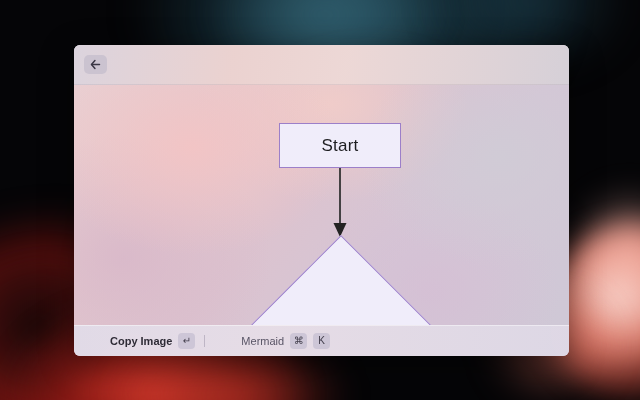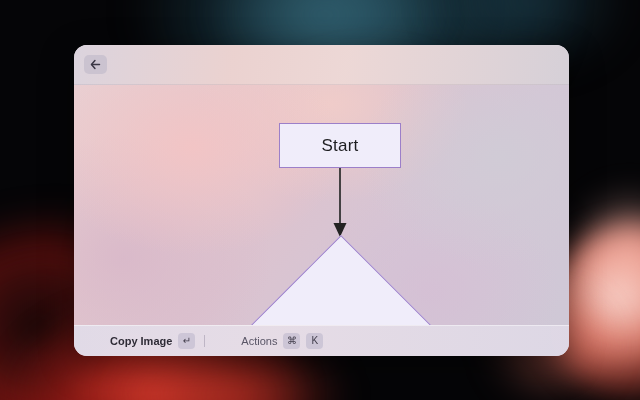--- a/index.html
+++ b/index.html
@@ -98,21 +98,21 @@
     filter: blur(24px);
   }
 
   
   #app-window {
     position: absolute;
     left: 74px;
     top: 45px;
     width: 495px;
     height: 311px;
-    border-radius: 13px;
+    border-radius: 6px;
     overflow: hidden;
     background: rgba(226,220,230,0.90);
     box-shadow: 0 10px 34px rgba(0,0,0,0.42), 0 1px 0 rgba(255,255,255,0.45) inset;
     display: flex;
     flex-direction: column;
     backdrop-filter: blur(18px);
   }
 
   
   .titlebar {
@@ -343,21 +343,21 @@
       </div>
     </div>
 
     <div class="footer">
 
 
       <div class="footer-right">
         <span class="action-label">Copy Image</span>
         <span class="key-badge">↵</span>
         <span class="footer-divider"></span>
-        <span class="action-label secondary">Actions</span>
+        <span class="action-label secondary">Mermaid</span>
         <span class="key-badge">⌘</span>
         <span class="key-badge">K</span>
       </div>
 
     </div>
 
   </div>
 </div>
 
 </body></html>

